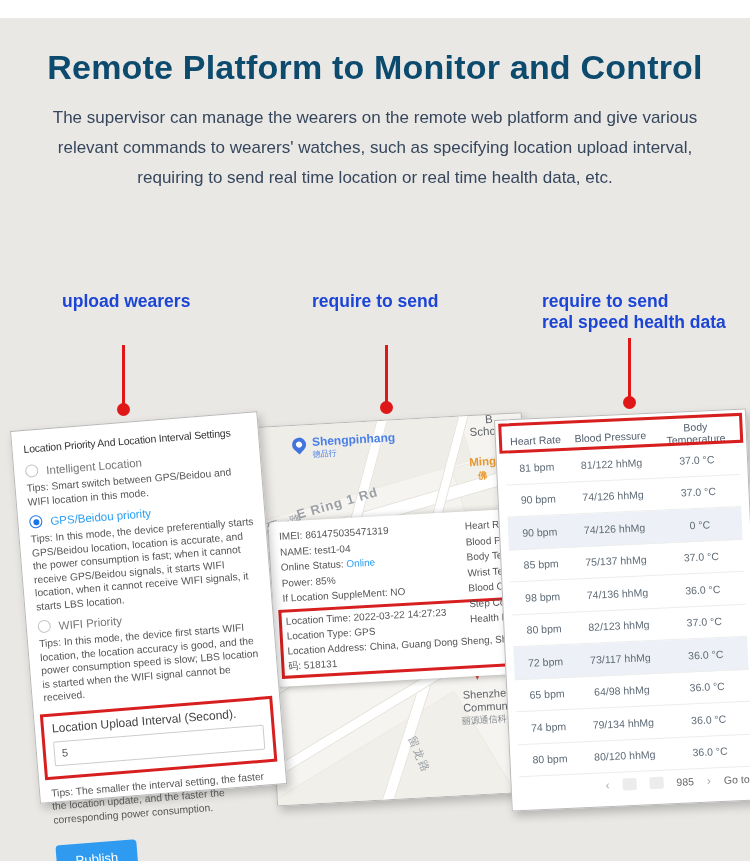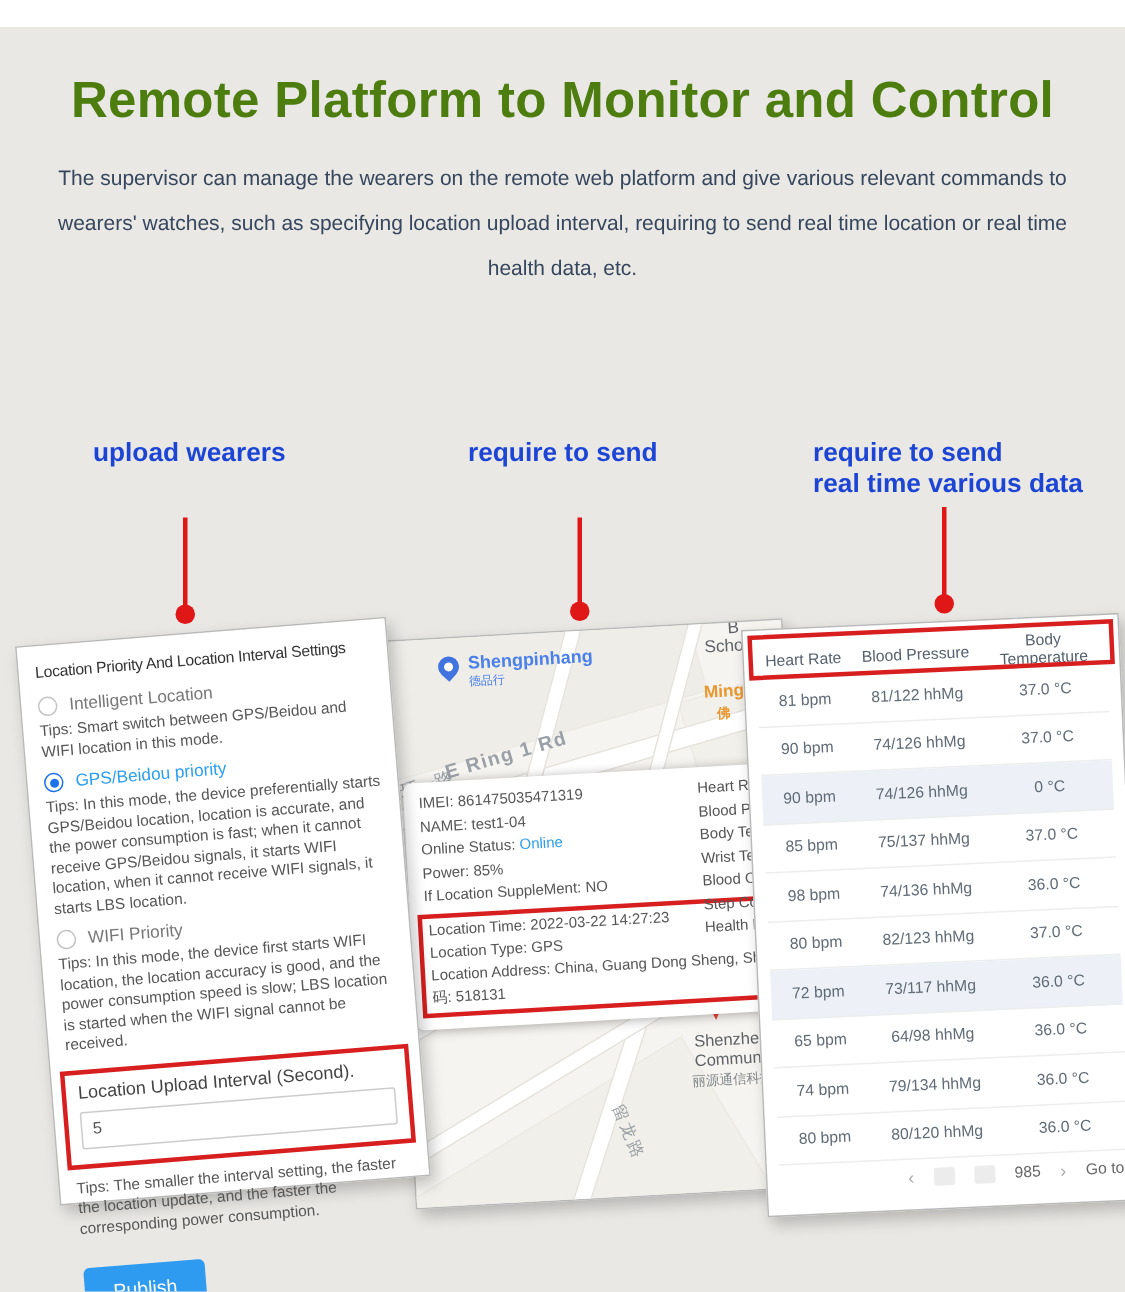--- a/index.html
+++ b/index.html
@@ -7,26 +7,26 @@
   body {
     position:relative;
     background:#e9e8e5;
     font-family:"Liberation Sans", sans-serif;
     overflow:hidden;
   }
   .top-strip { position:absolute; top:0; left:0; width:750px; height:18px; background:#ffffff; }
 
   .page-title {
     position:absolute; top:48px; left:0; width:750px;
-    text-align:center; font-size:34px; font-weight:bold; color:#4d7c0f;
+    text-align:center; font-size:34px; font-weight:bold; color:#0c4a6e;
     letter-spacing:0.2px;
   }
   .page-desc {
     position:absolute; top:103px; left:30px; width:690px;
-    text-align:center; font-size:14px; line-height:30px; color:#36465c;
+    text-align:center; font-size:17px; line-height:30px; color:#36465c;
   }
 
   .callout {
     position:absolute; font-size:17.5px; font-weight:600;
     color:#1c45d6; line-height:21px; white-space:nowrap;
   }
   #callout-1 { left:62px;  top:291px; }
   #callout-2 { left:312px; top:291px; }
   #callout-3 { left:542px; top:291px; }
 
@@ -129,21 +129,21 @@
 <p class="page-desc">The supervisor can manage the wearers on the remote web platform and give various relevant commands to wearers' watches, such as specifying location upload interval, requiring to send real time location or real time health data, etc.</p>
 
 <div class="callout" id="callout-1">
   <div>upload wearers</div>
 </div>
 <div class="callout" id="callout-2">
   <div>require to send</div>
 </div>
 <div class="callout" id="callout-3">
   <div>require to send</div>
-  <div>real time various data</div>
+  <div>real speed health data</div>
 </div>
 
 <div class="callout-line" id="cline-1"></div>
 <div class="callout-line" id="cline-2"></div>
 <div class="callout-line" id="cline-3"></div>
 <div class="callout-dot" id="cdot-1"></div>
 <div class="callout-dot" id="cdot-2"></div>
 <div class="callout-dot" id="cdot-3"></div>
 
 <div class="card" id="card-settings">

